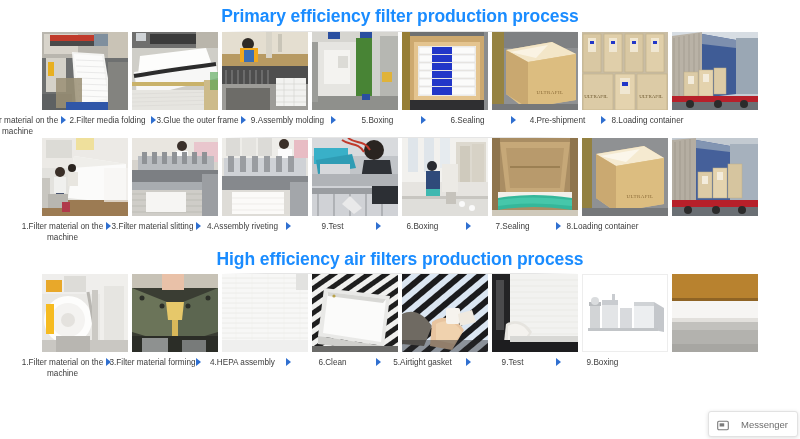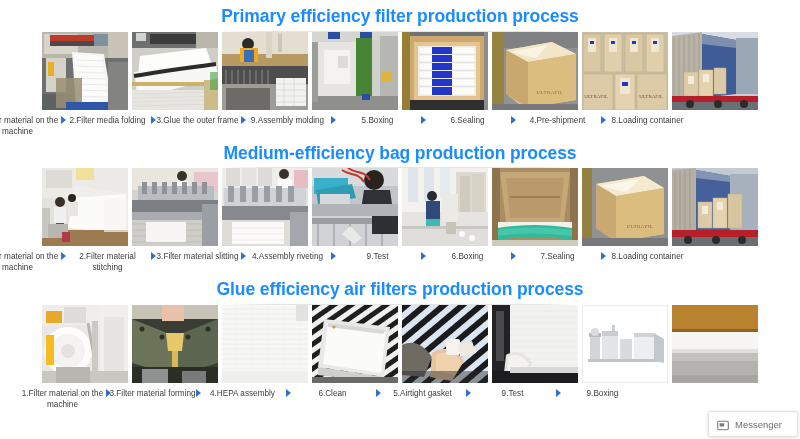--- a/index.html
+++ b/index.html
@@ -117,21 +117,21 @@
     right: 2px;
     bottom: 2px;
     width: 90px;
     height: 26px;
     background: #ffffff;
     border: 1px solid #e2e2e2;
     border-radius: 3px;
     box-shadow: 0 1px 4px rgba(0,0,0,0.13);
     display: flex;
     align-items: center;
-    gap: 6px;
+    gap: 12px;
     padding: 0 8px;
     box-sizing: border-box;
     z-index: 50;
   }
   .messenger-label {
     font-size: 9.5px;
     color: #6d6d6d;
   }
   .messenger-icon { width: 12px; height: 12px; display:block; color:#7a7a7a; }
 </style>
@@ -407,21 +407,20 @@
       <div class="cap-cell"><span>4.Pre-shipment</span><span class="arrow">
             <svg width="7" height="8" viewBox="0 0 7 8">
               <path d="M1 0 L6 4 L1 8 Z" fill="currentColor"></path>
             </svg>
           </span></div>
       <div class="cap-cell"><span>8.Loading container</span></div>
     </div>
   </div>
 
   <div class="section">
-    <div class="section-title">Medium-efficiency bag production process</div>
     <div class="title-rule"></div>
     <div class="row">
 
       <div class="cell">
         <div class="thumb">
           <svg width="86" height="78" viewBox="0 0 86 78">
             <rect width="86" height="78" fill="#e3e2de"></rect>
             <rect x="0" y="0" width="86" height="30" fill="#eceae6"></rect>
             <rect x="4" y="2" width="26" height="18" fill="#dcdbd6"></rect>
             <rect x="34" y="0" width="18" height="12" fill="#f2d96a" opacity="0.6"></rect>
@@ -626,25 +625,20 @@
         </div>
       </div>
     </div>
 
     <div class="caption-row">
       <div class="cap-cell"><span>1.Filter material on the machine</span><span class="arrow">
             <svg width="7" height="8" viewBox="0 0 7 8">
               <path d="M1 0 L6 4 L1 8 Z" fill="currentColor"></path>
             </svg>
           </span></div>
-      <div class="cap-cell"><span>2.Filter material stitching</span><span class="arrow">
-            <svg width="7" height="8" viewBox="0 0 7 8">
-              <path d="M1 0 L6 4 L1 8 Z" fill="currentColor"></path>
-            </svg>
-          </span></div>
       <div class="cap-cell"><span>3.Filter material slitting</span><span class="arrow">
             <svg width="7" height="8" viewBox="0 0 7 8">
               <path d="M1 0 L6 4 L1 8 Z" fill="currentColor"></path>
             </svg>
           </span></div>
       <div class="cap-cell"><span>4.Assembly riveting</span><span class="arrow">
             <svg width="7" height="8" viewBox="0 0 7 8">
               <path d="M1 0 L6 4 L1 8 Z" fill="currentColor"></path>
             </svg>
           </span></div>
@@ -661,21 +655,21 @@
       <div class="cap-cell"><span>7.Sealing</span><span class="arrow">
             <svg width="7" height="8" viewBox="0 0 7 8">
               <path d="M1 0 L6 4 L1 8 Z" fill="currentColor"></path>
             </svg>
           </span></div>
       <div class="cap-cell"><span>8.Loading container</span></div>
     </div>
   </div>
 
   <div class="section">
-    <div class="section-title">Glue efficiency air filters production process</div>
+    <div class="section-title">High efficiency air filters production process</div>
     <div class="title-rule"></div>
     <div class="row">
 
       <div class="cell">
         <div class="thumb">
           <svg width="86" height="78" viewBox="0 0 86 78">
             <rect width="86" height="78" fill="#e9e8e5"></rect>
             <rect x="0" y="0" width="86" height="20" fill="#efeeec"></rect>
             <rect x="4" y="6" width="16" height="12" fill="#e8a82a"></rect>
             <rect x="22" y="2" width="22" height="16" fill="#dddcd8"></rect>

